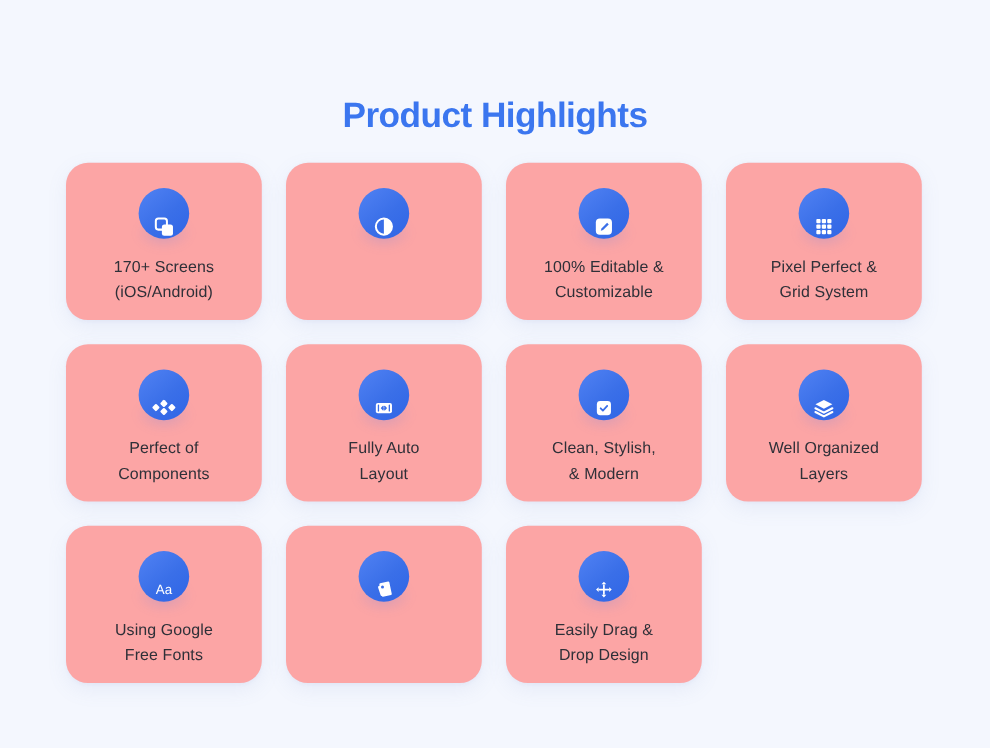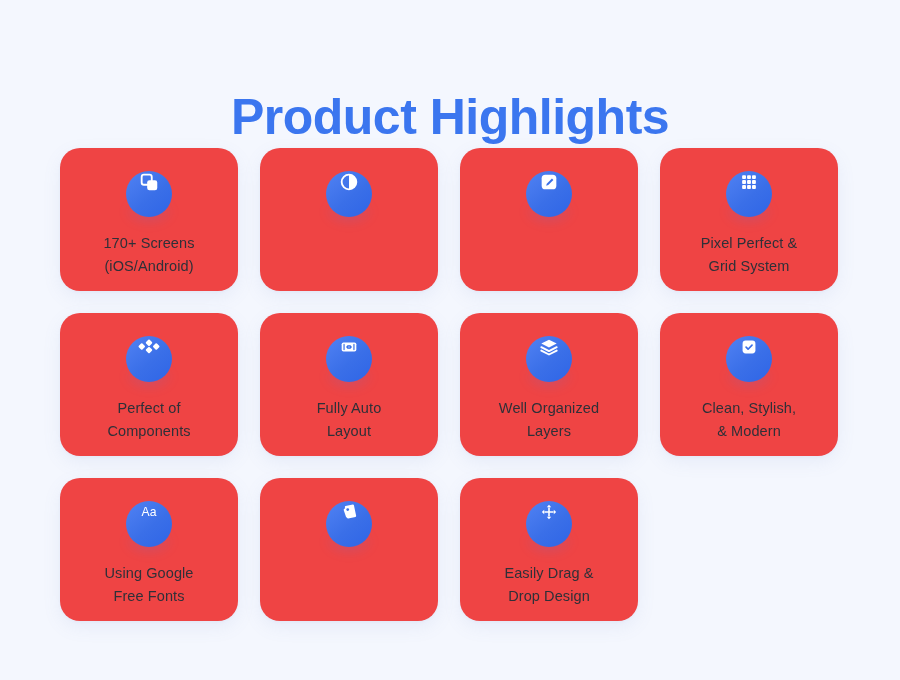--- a/index.html
+++ b/index.html
@@ -35,21 +35,21 @@
     user-select: none;
     z-index: 0;
   }
 
   .page-title {
     position: absolute;
     top: 52px;
     left: 0;
     width: 900px;
     text-align: center;
-    font-size: 50px;
+    font-size: 32px;
     line-height: 62px;
     font-weight: 700;
     letter-spacing: -0.5px;
     color: #3b76ef;
     z-index: 2;
   }
 
   .grid {
     position: absolute;
     top: 148px;
@@ -58,21 +58,21 @@
     display: grid;
     grid-template-columns: repeat(4, 178px);
     grid-template-rows: repeat(3, 143px);
     column-gap: 22px;
     row-gap: 22px;
     z-index: 2;
   }
 
   .card {
     position: relative;
-    background: #ef4444;
+    background: #fca5a5;
     border-radius: 20px;
     box-shadow: 0 6px 18px rgba(120, 140, 200, 0.10),
                 0 1px 3px rgba(120, 140, 200, 0.06);
     display: flex;
     flex-direction: column;
     align-items: center;
     justify-content: flex-start;
     padding-top: 23px;
     box-sizing: border-box;
   }
@@ -98,21 +98,21 @@
     z-index: 0;
   }
 
   .icon-badge {
     position: relative;
     width: 46px;
     height: 46px;
     border-radius: 50%;
     background: linear-gradient(140deg, #5182f3 0%, #3a6fe8 55%, #2f65e6 100%);
     display: flex;
-    align-items: flex-start;
+    align-items: flex-end;
     justify-content: center;
     z-index: 1;
   }
   .icon-badge svg {
     display: block;
   }
 
   .card-label {
     font-size: 14.5px;
     line-height: 23px;
@@ -160,20 +160,22 @@
 
     <div class="card">
       <div class="icon-wrap">
         <div class="icon-badge">
           <svg width="22" height="22" viewBox="0 0 24 24" fill="none">
             <rect x="4" y="4" width="16" height="16" rx="4" fill="#ffffff"></rect>
             <path d="M15.2 8.2 9.6 13.8l-.7 2.3 2.3-.7 5.6-5.6-1.6-1.6z" fill="#3a6fe8"></path>
           </svg>
         </div>
       </div>
+      <div class="card-label">100% Editable &amp;
+Customizable</div>
     </div>
 
 
     <div class="card">
       <div class="icon-wrap">
         <div class="icon-badge">
           <svg width="22" height="22" viewBox="0 0 24 24" fill="none">
             <rect x="4.5" y="4.5" width="4.2" height="4.2" rx="1" fill="#ffffff"></rect>
             <rect x="9.9" y="4.5" width="4.2" height="4.2" rx="1" fill="#ffffff"></rect>
             <rect x="15.3" y="4.5" width="4.2" height="4.2" rx="1" fill="#ffffff"></rect>
@@ -216,46 +218,46 @@
         </div>
       </div>
       <div class="card-label">Fully Auto
 Layout</div>
     </div>
 
     <div class="card">
       <div class="icon-wrap">
         <div class="icon-badge">
           <svg width="22" height="22" viewBox="0 0 24 24" fill="none">
+            <rect x="5" y="5" width="14" height="14" rx="3.4" fill="#ffffff"></rect>
+            <path d="M8.8 12.2l2.2 2.2 4.3-4.5" stroke="#3a6fe8" stroke-width="1.8" stroke-linecap="round" stroke-linejoin="round"></path>
+          </svg>
+        </div>
+      </div>
+      <div class="card-label">Clean, Stylish,
+&amp; Modern</div>
+    </div>
+
+    <div class="card">
+      <div class="icon-wrap">
+        <div class="icon-badge">
+          <svg width="22" height="22" viewBox="0 0 24 24" fill="none">
             <path d="M12 4 3.6 8.3 12 12.6l8.4-4.3L12 4z" fill="#ffffff"></path>
             <path d="M3.6 12.2 12 16.5l8.4-4.3" stroke="#ffffff" stroke-width="2.1" stroke-linecap="round" stroke-linejoin="round"></path>
             <path d="M3.6 15.9 12 20.2l8.4-4.3" stroke="#ffffff" stroke-width="2.1" stroke-linecap="round" stroke-linejoin="round"></path>
           </svg>
         </div>
       </div>
       <div class="card-label">Well Organized
 Layers</div>
     </div>
 
     <div class="card">
       <div class="icon-wrap">
         <div class="icon-badge">
-          <svg width="22" height="22" viewBox="0 0 24 24" fill="none">
-            <rect x="5" y="5" width="14" height="14" rx="3.4" fill="#ffffff"></rect>
-            <path d="M8.8 12.2l2.2 2.2 4.3-4.5" stroke="#3a6fe8" stroke-width="1.8" stroke-linecap="round" stroke-linejoin="round"></path>
-          </svg>
-        </div>
-      </div>
-      <div class="card-label">Clean, Stylish,
-&amp; Modern</div>
-    </div>
-
-    <div class="card">
-      <div class="icon-wrap">
-        <div class="icon-badge">
           <svg width="26" height="22" viewBox="0 0 30 24" fill="none">
             <text x="15" y="17" text-anchor="middle" font-family="Liberation Sans, sans-serif" font-size="14" font-weight="500" fill="#ffffff">Aa</text>
           </svg>
         </div>
       </div>
       <div class="card-label">Using Google
 Free Fonts</div>
     </div>
 
     <div class="card">

